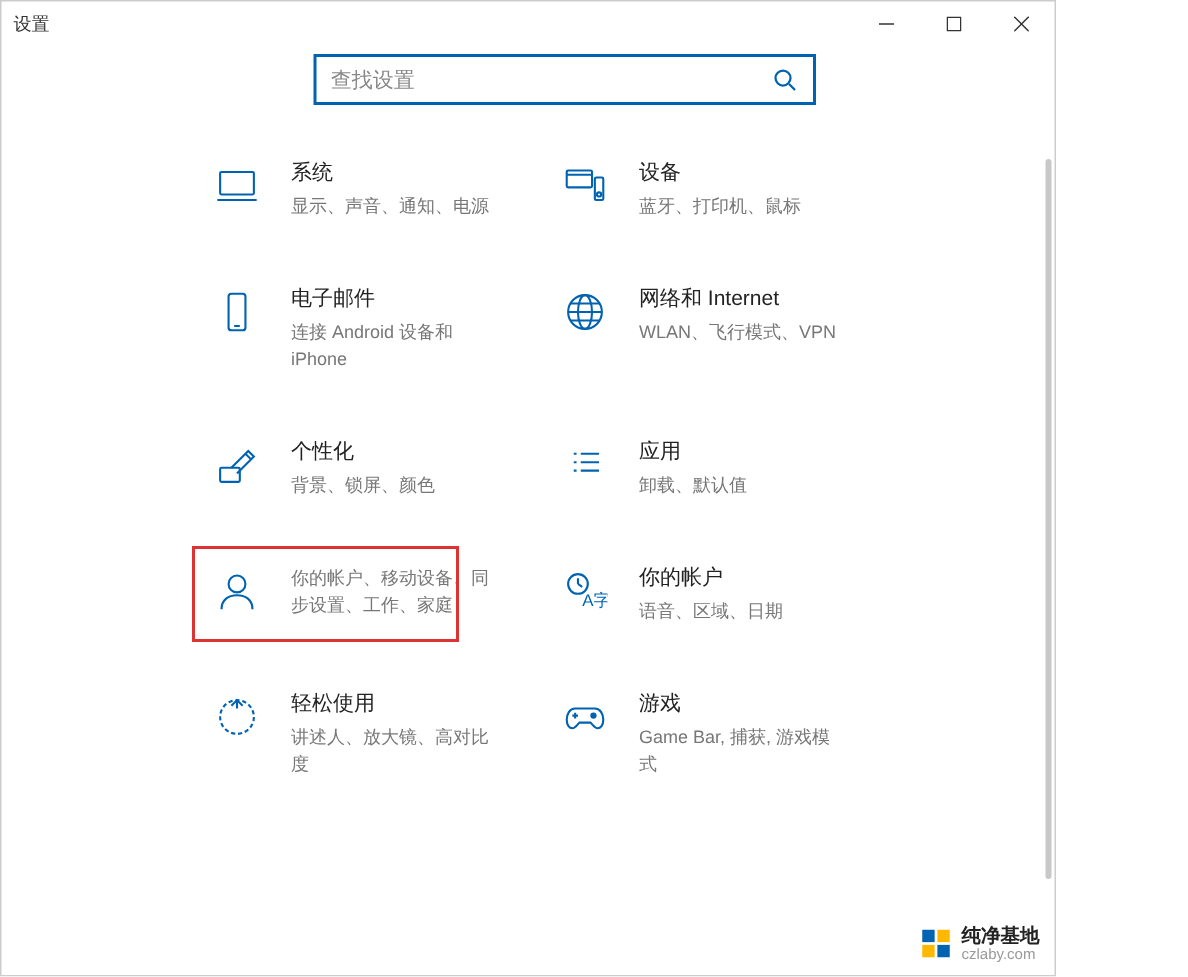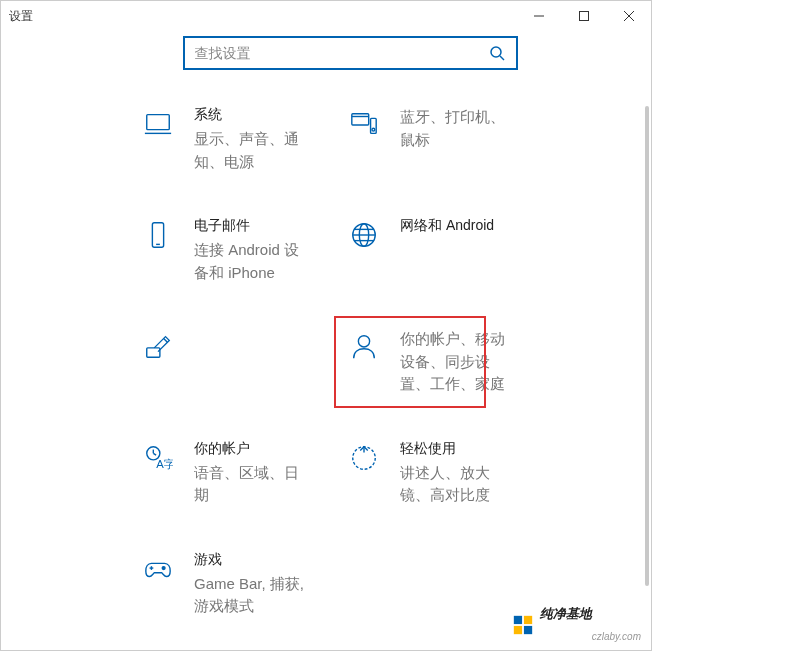--- a/index.html
+++ b/index.html
@@ -7,21 +7,21 @@
       font-family: "Microsoft YaHei", "Segoe UI", sans-serif;
       font-size: 13px;
       color: #333;
       background: #fff;
       width: 792px;
       height: 651px;
       position: relative;
       overflow: hidden;
     }
     .window {
-      width: 652px;
+      width: 704px;
       height: 651px;
       border: 1px solid #ccc;
       position: relative;
       background: #fff;
     }
     .titlebar {
       height: 30px;
       display: flex;
       align-items: center;
       padding: 0 8px;
@@ -104,21 +104,21 @@
       flex-shrink: 0;
     }
     .tile-icon svg { stroke: #0063b1; }
     .tile-text { flex: 1; min-width: 0; }
     .tile-title {
       font-size: 14px;
       color: #222;
       margin-bottom: 4px;
     }
     .tile-desc {
-      font-size: 15px;
+      font-size: 12px;
       color: #777;
       line-height: 1.5;
     }
     .highlight {
       position: absolute;
       left: -8px;
       right: 30px;
       top: -6px;
       bottom: -6px;
       border: 2px solid #d33;
@@ -131,25 +131,25 @@
       display: flex;
       align-items: center;
       gap: 6px;
     }
     .wm-logo {
       width: 22px;
       height: 22px;
     }
     .wm-text {
       display: flex;
+      flex-direction: column;
       line-height: 1.1;
-      font-style: italic;
     }
     .wm-name { font-size: 13px; font-weight: bold; color: #222; }
-    .wm-url { font-size: 10px; color: #999; margin-top: 24px; }
+    .wm-url { font-size: 10px; color: #999; }
     .scrollbar {
       position: absolute;
       right: 2px;
       top: 105px;
       width: 4px;
       height: 480px;
       background: #c8c8c8;
       border-radius: 2px;
     }
   </style>
@@ -209,20 +209,21 @@
     <div class="tile">
       <div class="tile-icon">
         <svg width="30" height="30" viewBox="0 0 32 32" fill="none" stroke-width="1.5">
             <rect x="3" y="5" width="18" height="12" rx="1"></rect>
             <line x1="3" y1="8" x2="21" y2="8"></line>
             <rect x="23" y="10" width="6" height="16" rx="1"></rect>
             <circle cx="26" cy="22" r="1.5"></circle>
           </svg>
       </div>
       <div class="tile-text">
+        <div class="tile-title">设备</div>
         <div class="tile-desc">蓝牙、打印机、鼠标</div>
       </div>
     </div>
 
     <div class="tile">
       <div class="tile-icon">
         <svg width="30" height="30" viewBox="0 0 32 32" fill="none" stroke-width="1.5">
             <rect x="10" y="3" width="12" height="26" rx="2"></rect>
             <line x1="14" y1="26" x2="18" y2="26"></line>
           </svg>
@@ -237,34 +238,55 @@
       <div class="tile-icon">
         <svg width="30" height="30" viewBox="0 0 32 32" fill="none" stroke-width="1.5">
             <circle cx="16" cy="16" r="12"></circle>
             <ellipse cx="16" cy="16" rx="5" ry="12"></ellipse>
             <line x1="4" y1="16" x2="28" y2="16"></line>
             <line x1="6" y1="10" x2="26" y2="10"></line>
             <line x1="6" y1="22" x2="26" y2="22"></line>
           </svg>
       </div>
       <div class="tile-text">
-        <div class="tile-title">网络和 Android</div>
+        <div class="tile-title">网络和 Internet</div>
+        <div class="tile-desc">WLAN、飞行模式、VPN</div>
       </div>
     </div>
 
     <div class="tile">
       <div class="tile-icon">
         <svg width="30" height="30" viewBox="0 0 32 32" fill="none" stroke-width="1.5">
             <rect x="4" y="18" width="14" height="10" rx="1"></rect>
             <path d="M12 18 L24 6 L28 10 L16 22"></path>
             <path d="M22 8 L26 12"></path>
           </svg>
       </div>
-    </div>
-
+      <div class="tile-text">
+        <div class="tile-title">个性化</div>
+        <div class="tile-desc">背景、锁屏、颜色</div>
+      </div>
+    </div>
+
+    <div class="tile">
+      <div class="tile-icon">
+        <svg width="30" height="30" viewBox="0 0 32 32" fill="none" stroke-width="1.5">
+            <line x1="8" y1="8" x2="10" y2="8"></line>
+            <line x1="13" y1="8" x2="26" y2="8"></line>
+            <line x1="8" y1="14" x2="10" y2="14"></line>
+            <line x1="13" y1="14" x2="26" y2="14"></line>
+            <line x1="8" y1="20" x2="10" y2="20"></line>
+            <line x1="13" y1="20" x2="26" y2="20"></line>
+          </svg>
+      </div>
+      <div class="tile-text">
+        <div class="tile-title">应用</div>
+        <div class="tile-desc">卸载、默认值</div>
+      </div>
+    </div>
 
     <div class="tile">
       <div class="highlight"></div>
       <div class="tile-icon">
         <svg width="30" height="30" viewBox="0 0 32 32" fill="none" stroke-width="1.5">
             <circle cx="16" cy="11" r="6"></circle>
             <path d="M5 29 C5 22 10 19 16 19 C22 19 27 22 27 29"></path>
           </svg>
       </div>
       <div class="tile-text">

